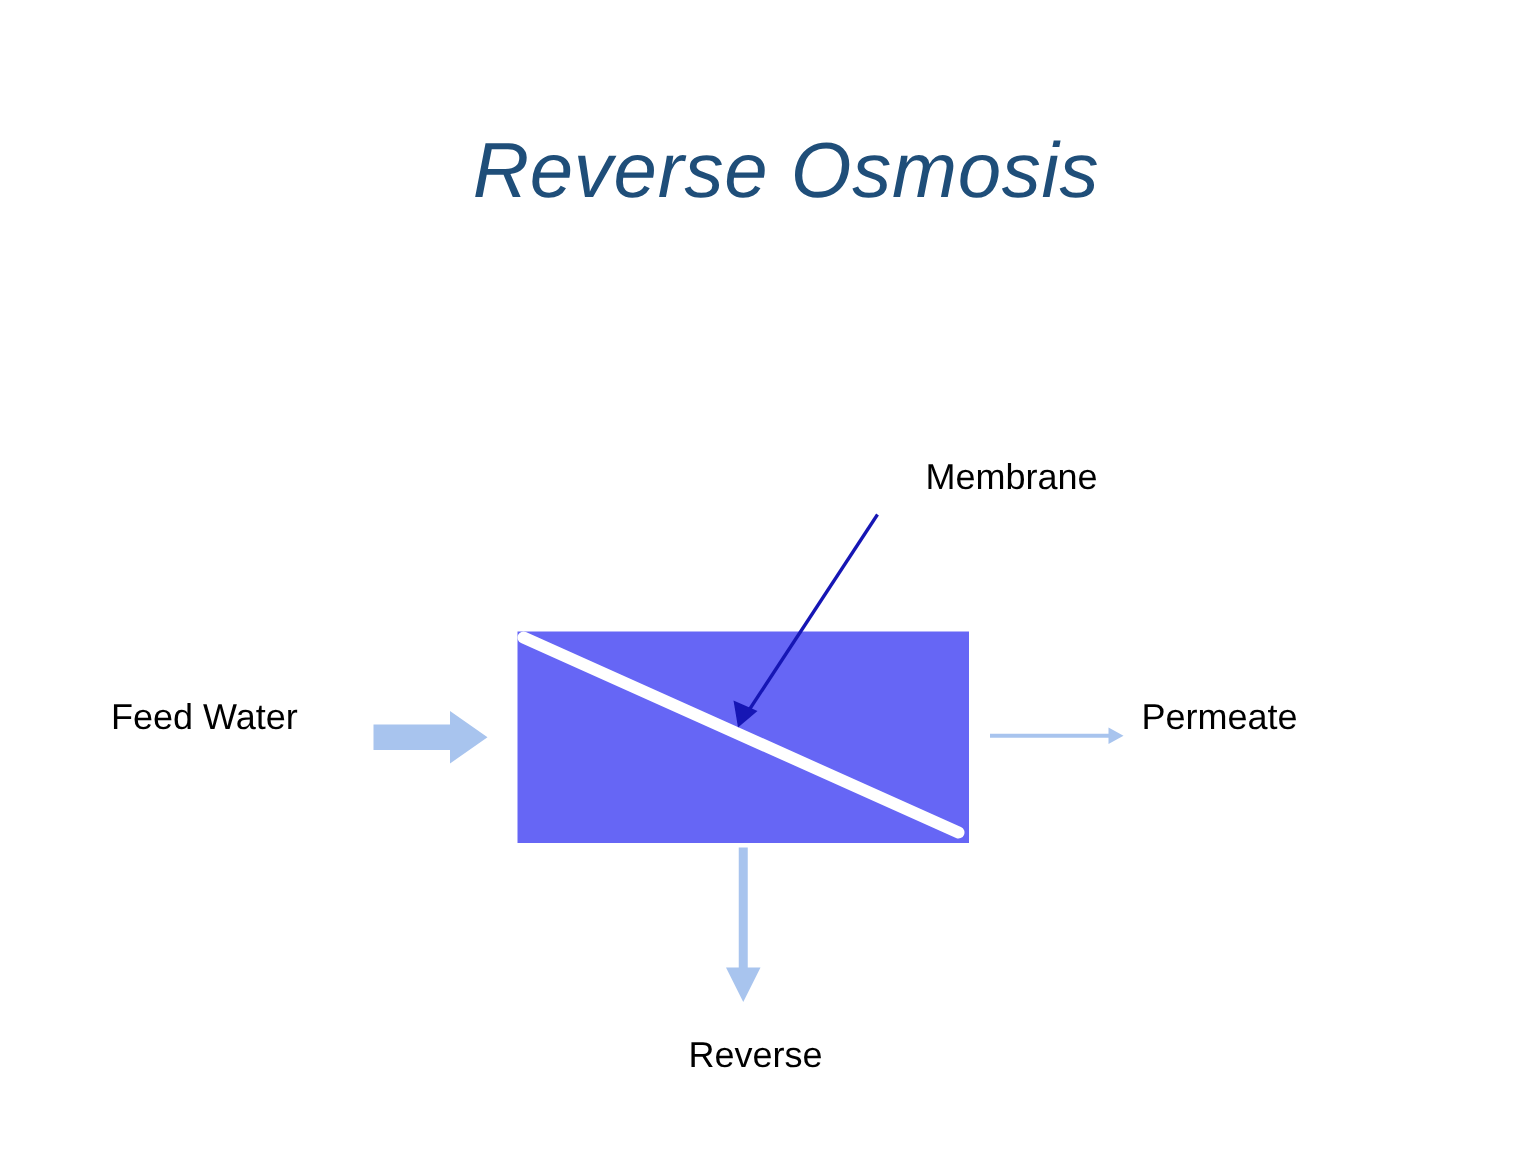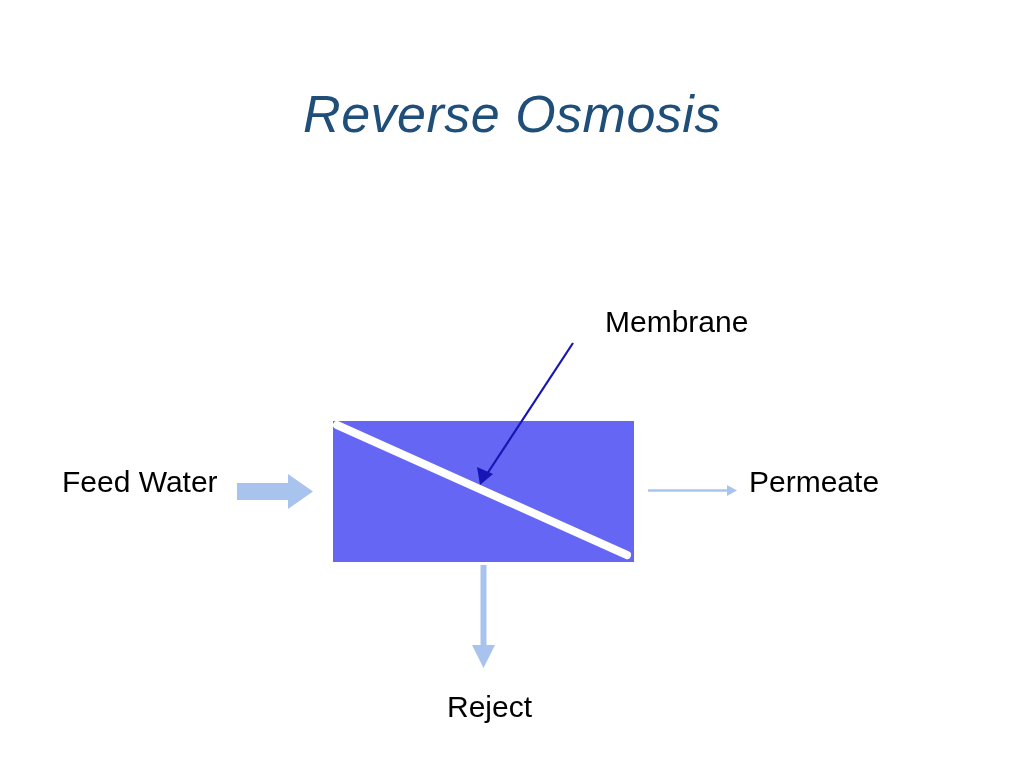--- a/index.html
+++ b/index.html
@@ -9,21 +9,21 @@
   }
   body {
     width: 1024px;
     height: 768px;
     position: relative;
     overflow: hidden;
     font-family: "Liberation Sans", sans-serif;
   }
   #slide {
     position: absolute;
-    left: 0; top: 0;
+    left: 12px; top: 0;
     width: 938px;
     height: 768px;
     background: #ffffff;
   }
   #title {
     position: absolute;
     left: 0;
     top: 84px;
     width: 1024px;
     text-align: center;
@@ -38,21 +38,21 @@
   .diagram-svg {
     position: absolute;
     left: 0;
     top: 0;
     width: 1024px;
     height: 768px;
   }
   .label {
     position: absolute;
     font-family: "Liberation Sans", sans-serif;
-    font-size: 30px;
+    font-size: 24px;
     color: #000000;
     white-space: nowrap;
     line-height: 1;
   }
   #label-feed-water {
     left: 62px;
     top: 467px;
   }
   #label-permeate {
     left: 749px;
@@ -96,17 +96,17 @@
     <g>
       <line x1="483.5" y1="565" x2="483.5" y2="650" stroke="#A8C4EE" stroke-width="6"></line>
       <polygon points="483.5,668 472,645 495,645" fill="#A8C4EE"></polygon>
     </g>
   </svg>
 
   <div class="label" id="label-feed-water">Feed Water</div>
 
   <div class="label" id="label-permeate">Permeate</div>
 
-  <div class="label" id="label-reject">Reject</div>
+  <div class="label" id="label-reject">Reverse</div>
 
   <div class="label" id="label-membrane">Membrane</div>
 
 </div>
 
 </body></html>

